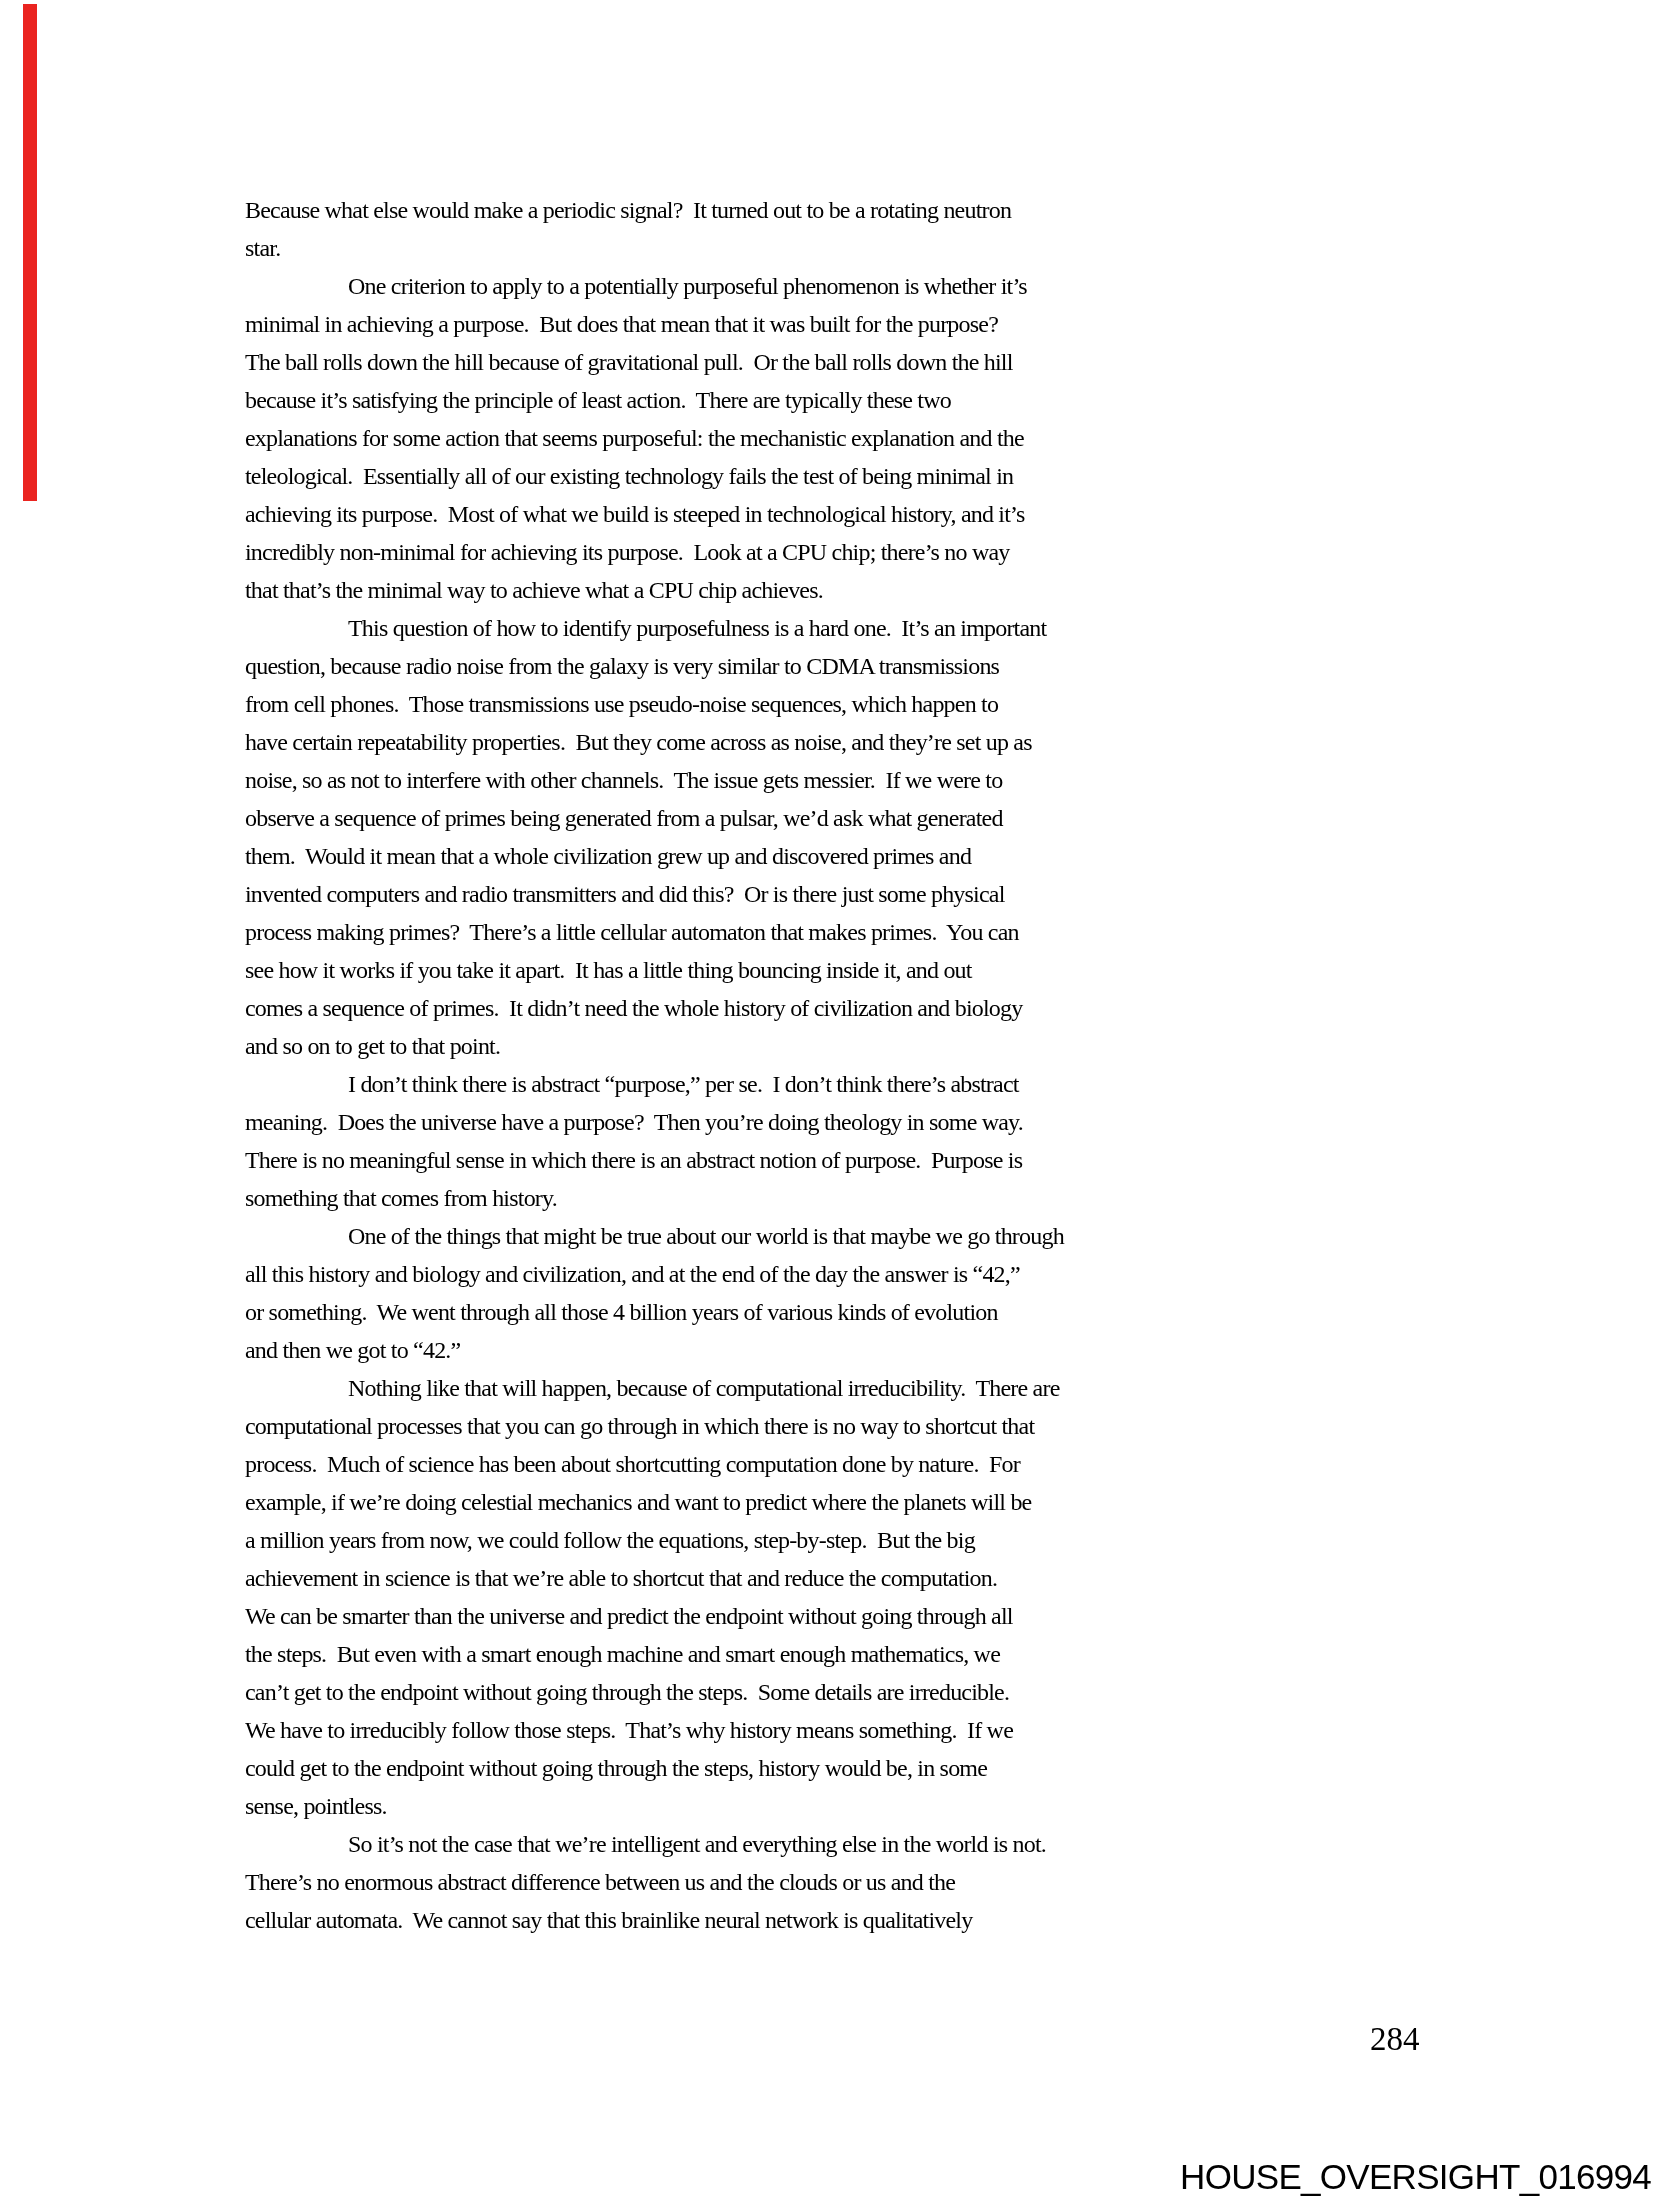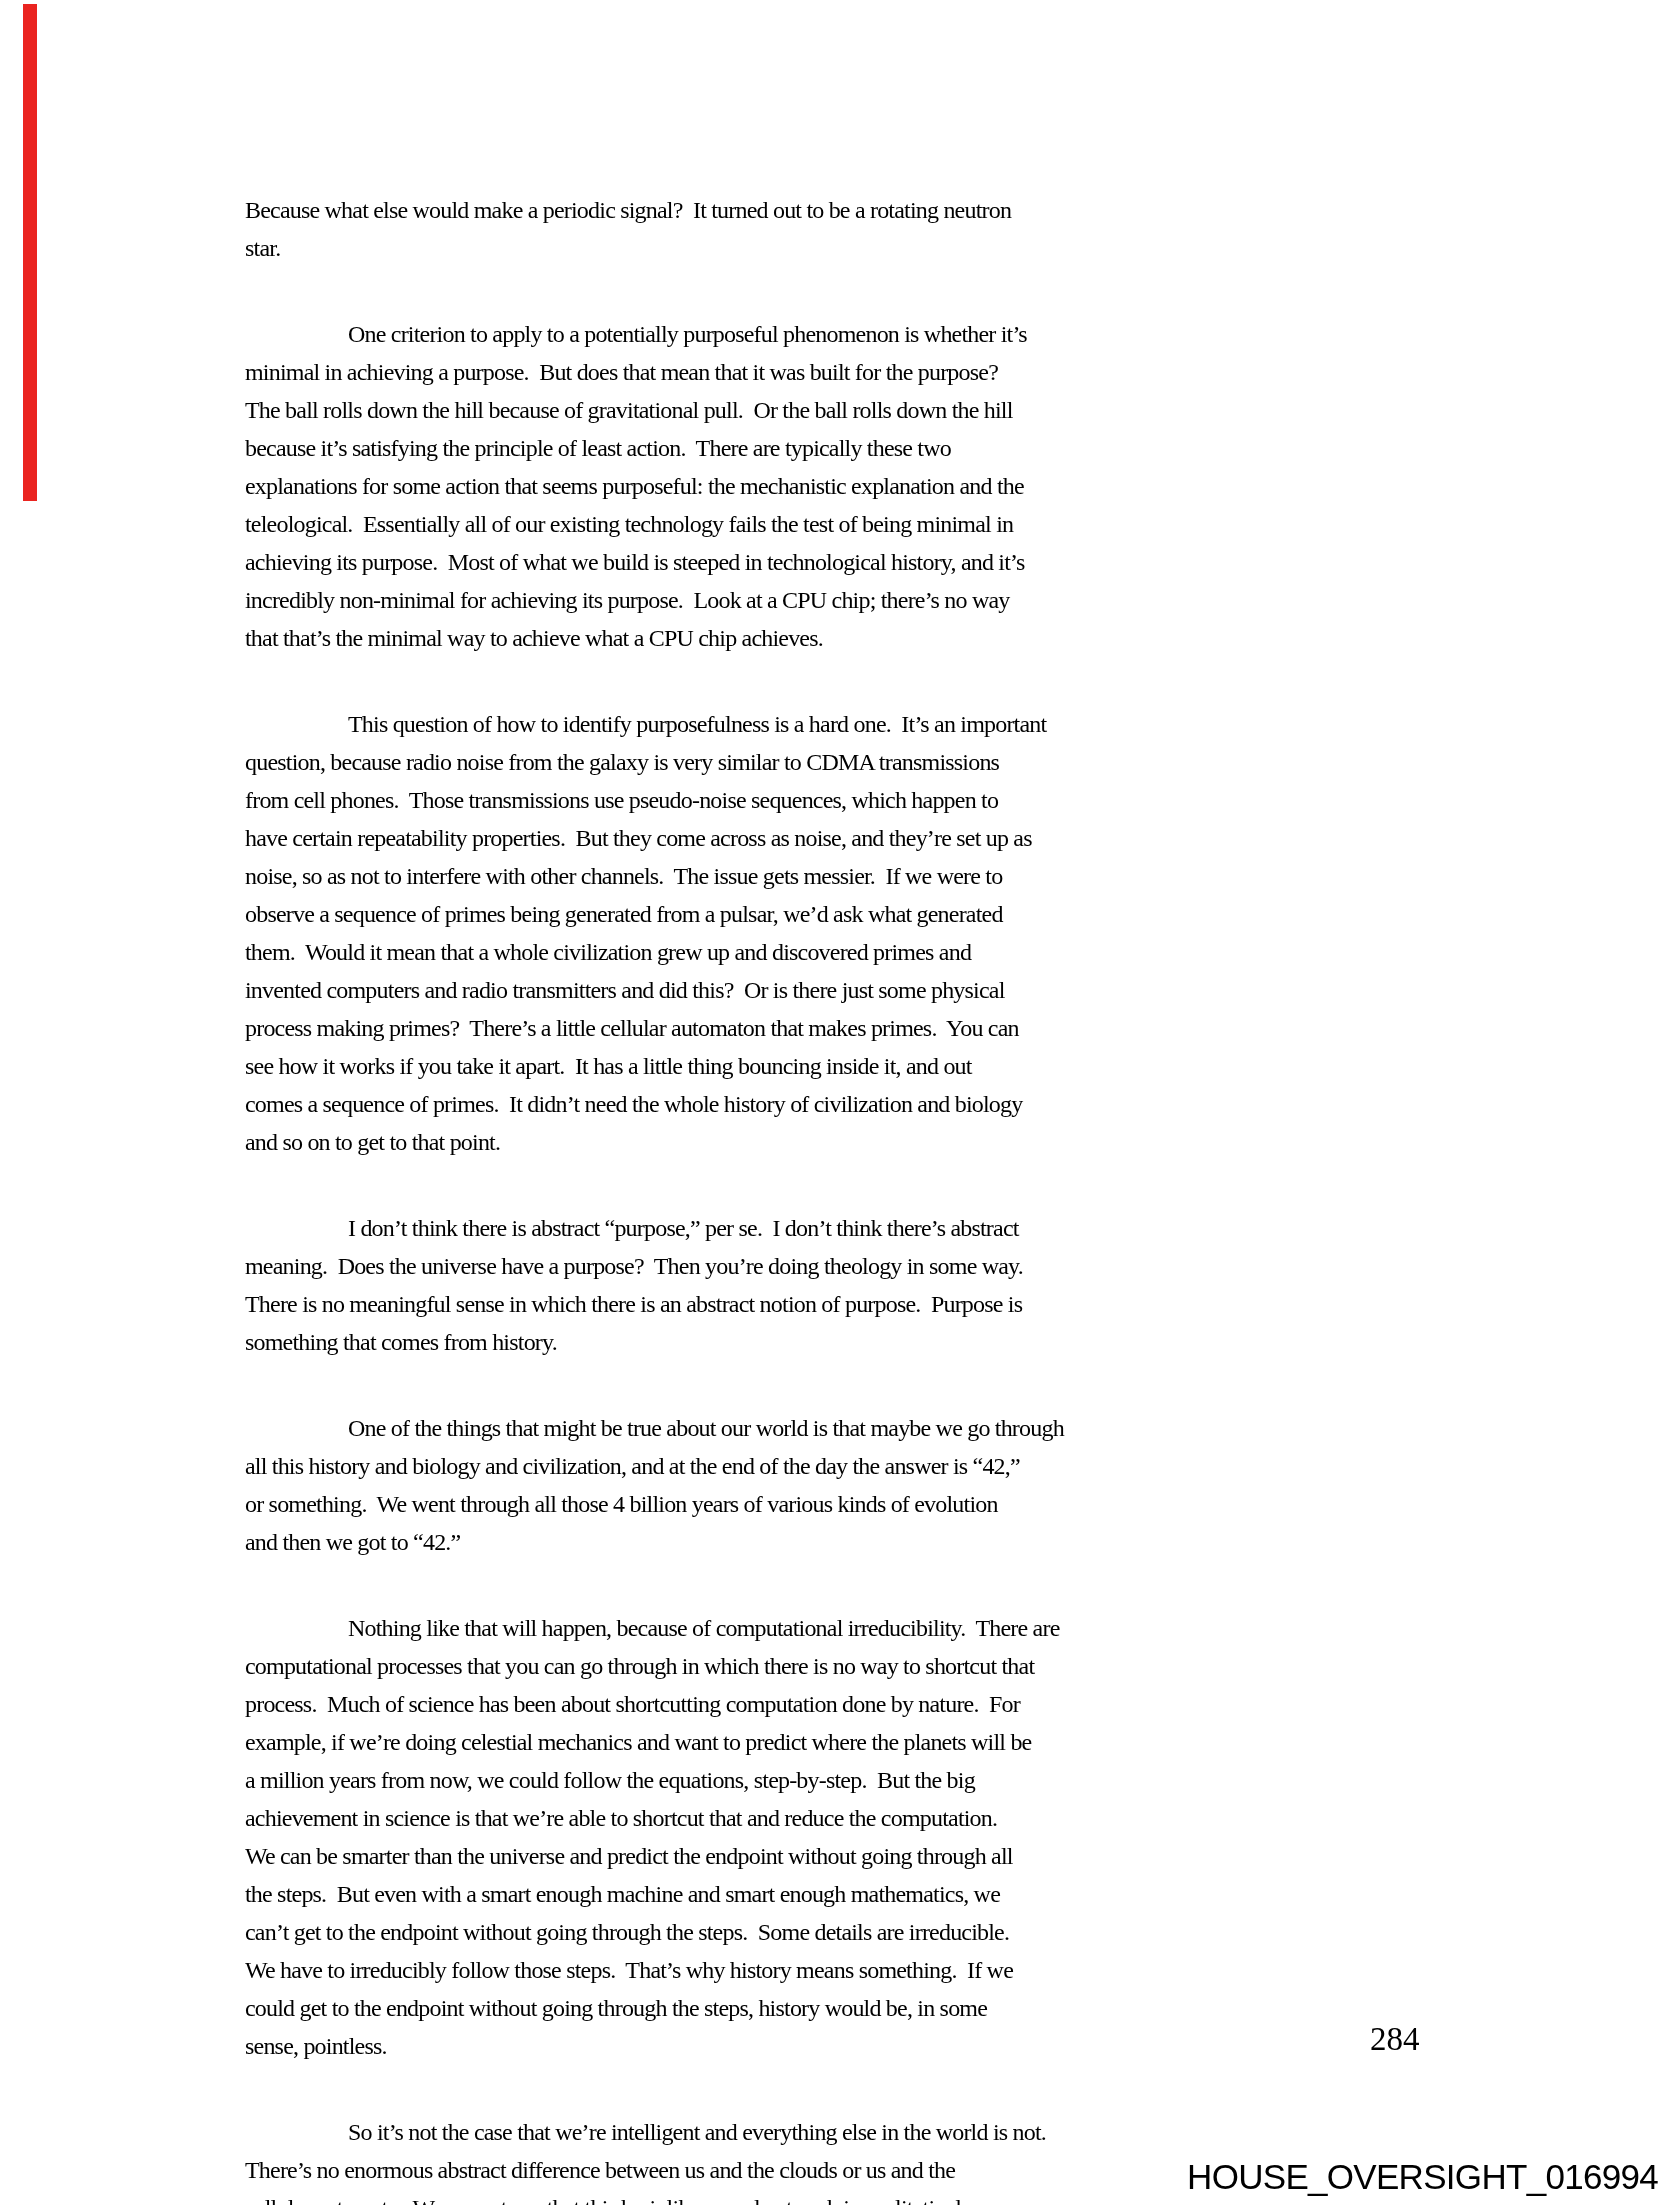--- a/index.html
+++ b/index.html
@@ -31,34 +31,33 @@
     line-height: 38px;
     letter-spacing: -0.8px;
     color: #000000;
     white-space: pre;
   }
   #text-block .line {
     height: 38px;
   }
   #text-block .indent {
     padding-left: 103px;
-    margin-top: 48px;
   }
   #page-number {
     position: absolute;
     left: 1370px;
     top: 2021px;
     font-family: "Liberation Serif", "DejaVu Serif", serif;
     font-size: 33px;
     line-height: normal;
     color: #000000;
   }
   #bates-number {
     position: absolute;
-    right: 11px;
+    right: 18px;
     top: 2157px;
     font-family: "Liberation Sans", "DejaVu Sans", sans-serif;
     font-size: 35px;
     line-height: normal;
     letter-spacing: -0.7px;
     color: #000000;
   }
 </style>
 </head>
 <body>

